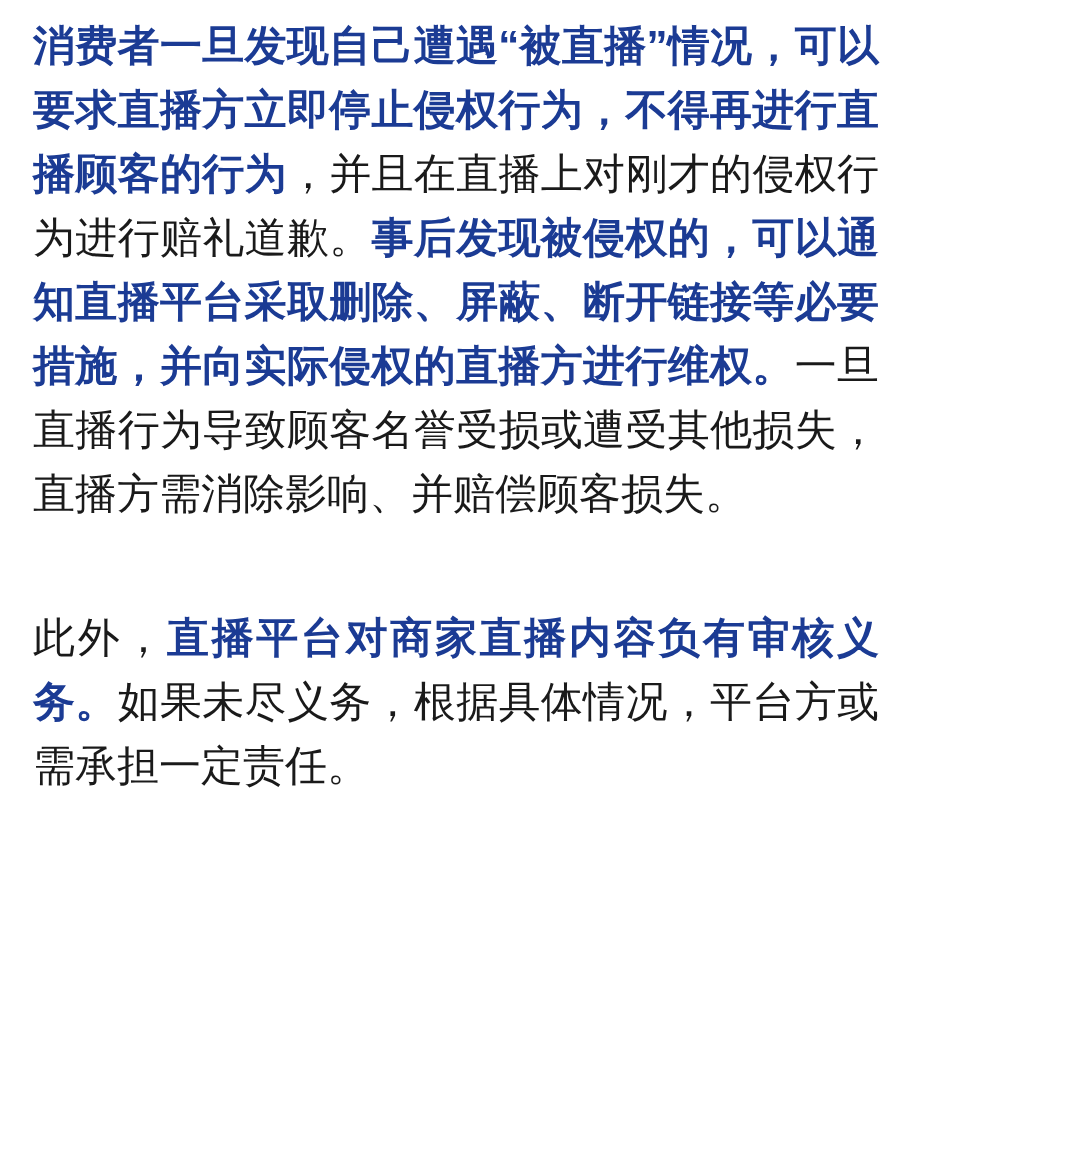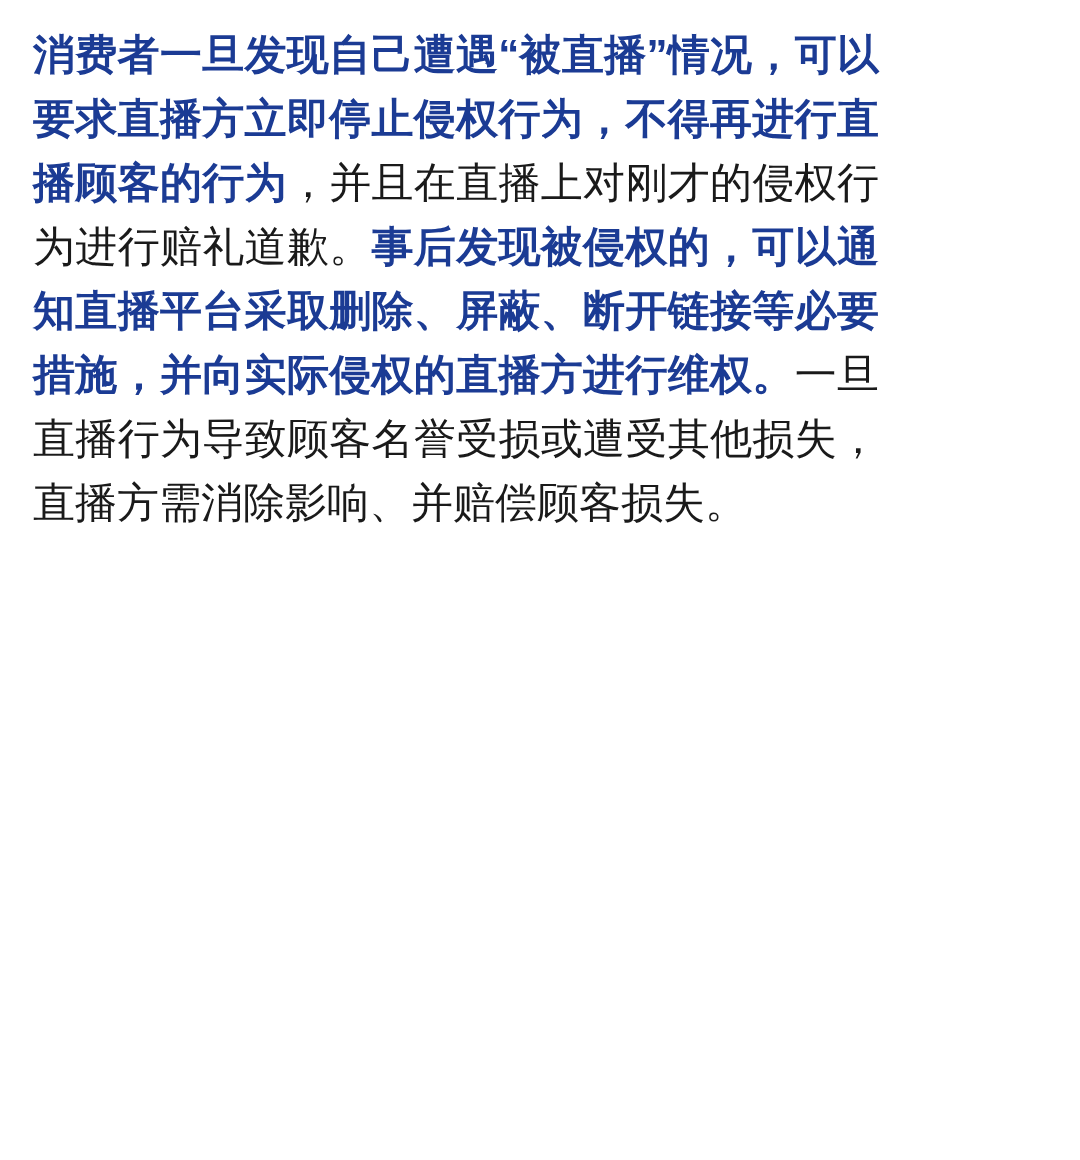--- a/index.html
+++ b/index.html
@@ -14,21 +14,21 @@
     background: var(--page-bg);
   }
   body {
     width: 1080px;
     height: 1160px;
     overflow: hidden;
     font-family: "Liberation Sans", sans-serif;
   }
   .article {
     width: 912px;
-    padding: 23px 33px 0 33px;
+    padding: 14px 33px 0 33px;
   }
   .para {
     margin: 0 0 80px 0;
     font-size: 42px;
     line-height: 64px;
     text-align: justify;
     color: var(--ink);
     word-break: break-all;
   }
   .para:last-child { margin-bottom: 0; }
@@ -43,15 +43,18 @@
 </style>
 </head>
 <body>
 
 <div class="article">
 
   <p class="para">
     <span class="seg-blue">消费者一旦发现自己遭遇“被直播”情况，可以要求直播方立即停止侵权行为，不得再进行直播顾客的行为</span><span class="seg-black">，并且在直播上对刚才的侵权行为进行赔礼道歉。</span><span class="seg-blue">事后发现被侵权的，可以通知直播平台采取删除、屏蔽、断开链接等必要措施，并向实际侵权的直播方进行维权。</span><span class="seg-black">一旦直播行为导致顾客名誉受损或遭受其他损失，直播方需消除影响、并赔偿顾客损失。</span>
   </p>
 
+  <p class="para">
+    <span class="seg-black">此外，</span><span class="seg-blue">直播平台对商家直播内容负有审核义务。</span><span class="seg-black">如果未尽义务，根据具体情况，平台方或需承担一定责任。</span>
+  </p>
 
 
 </div>
 
 </body></html>

